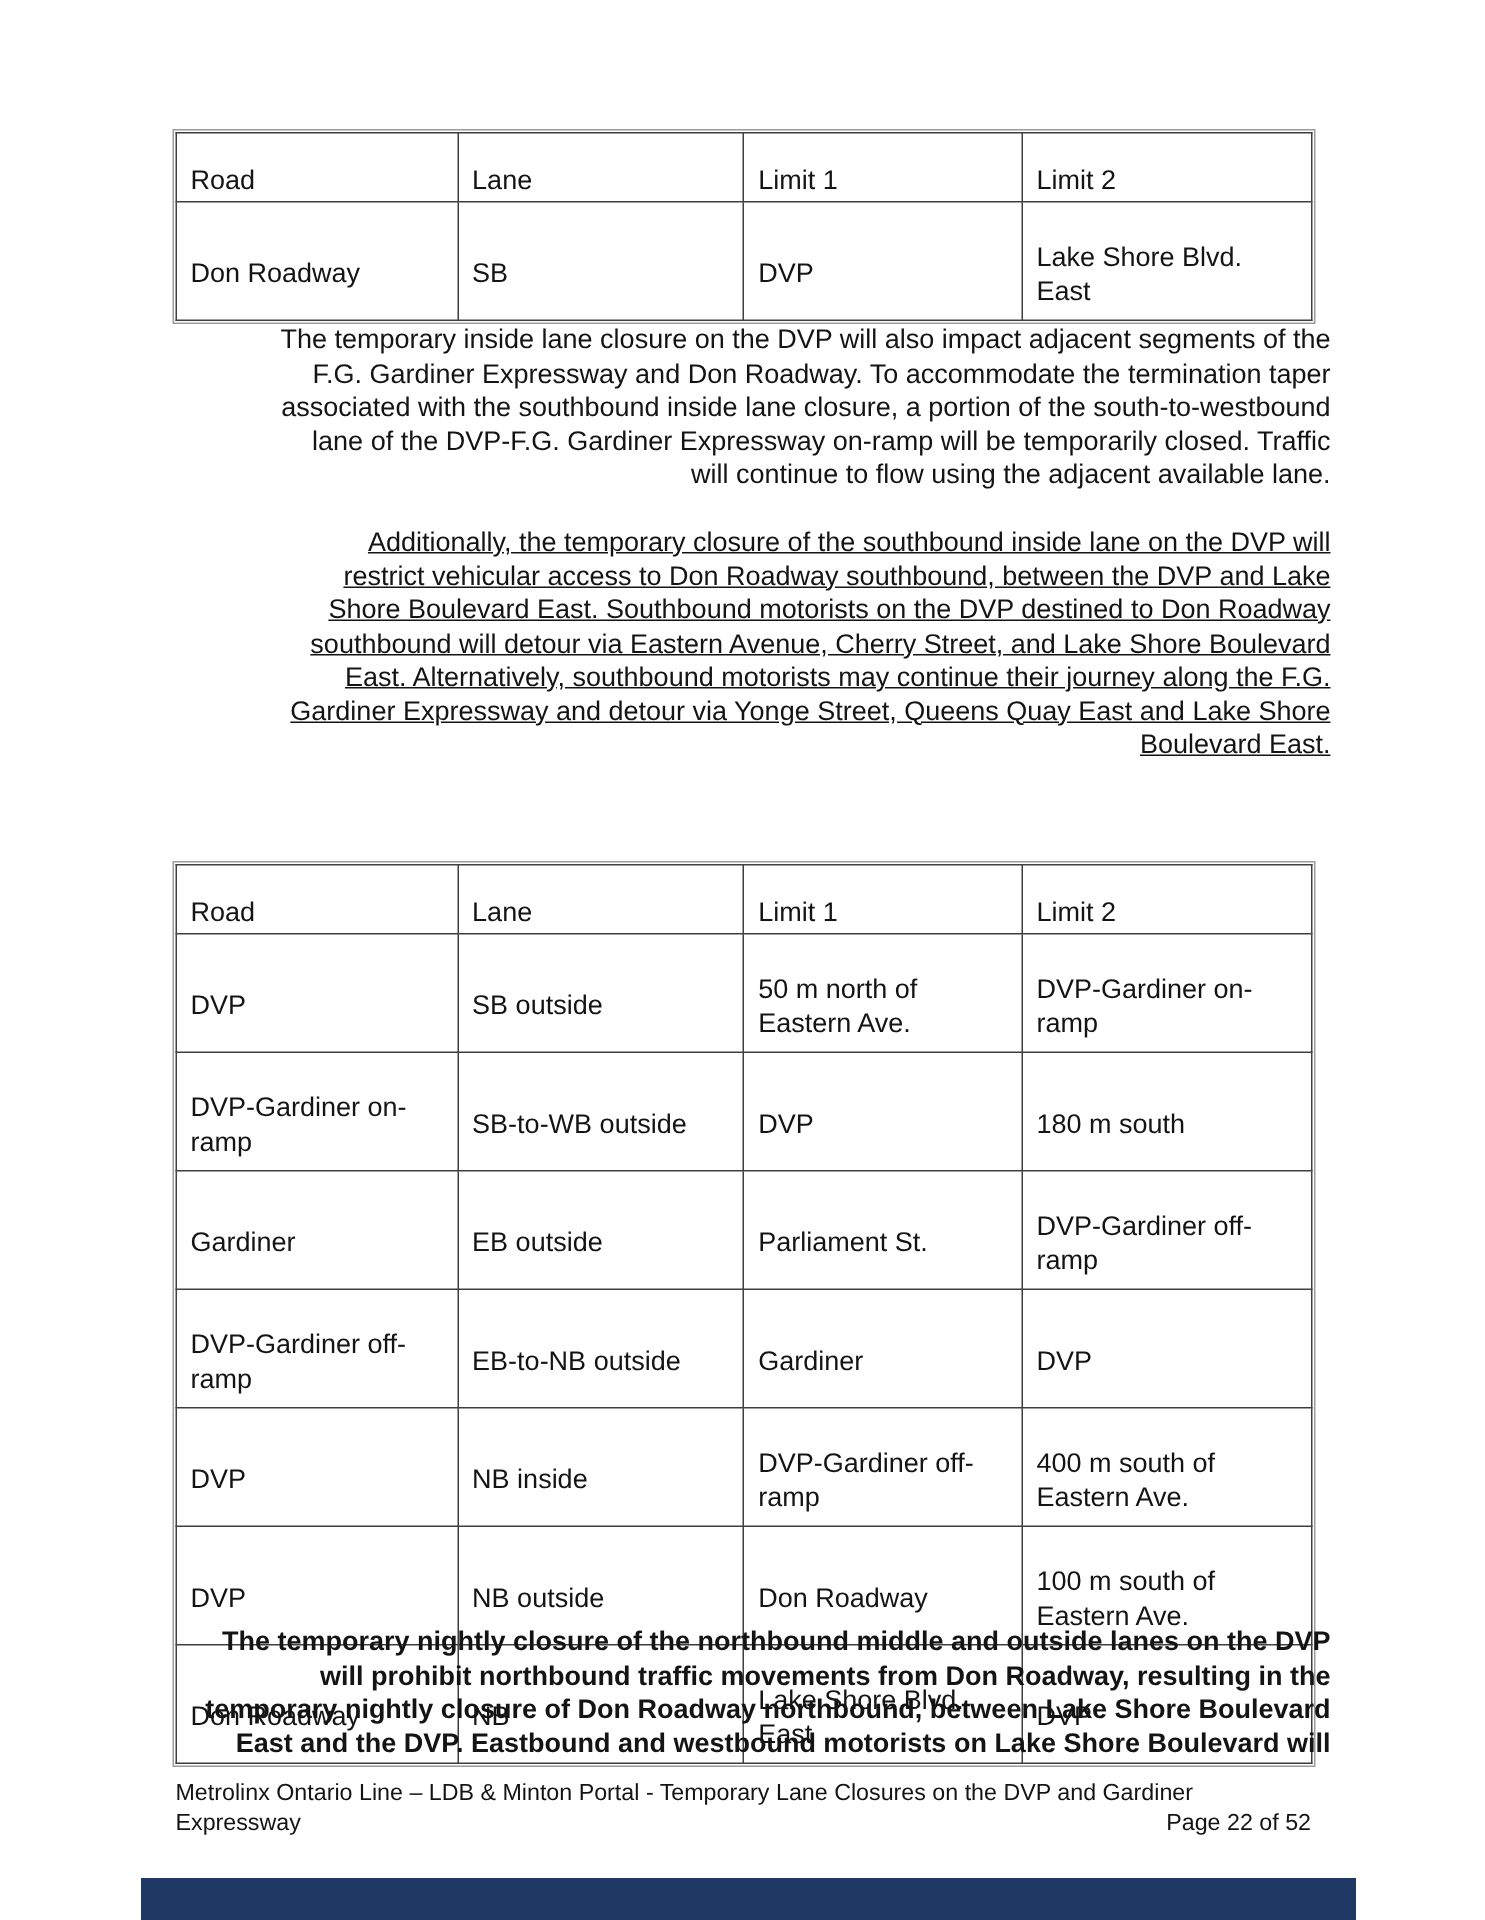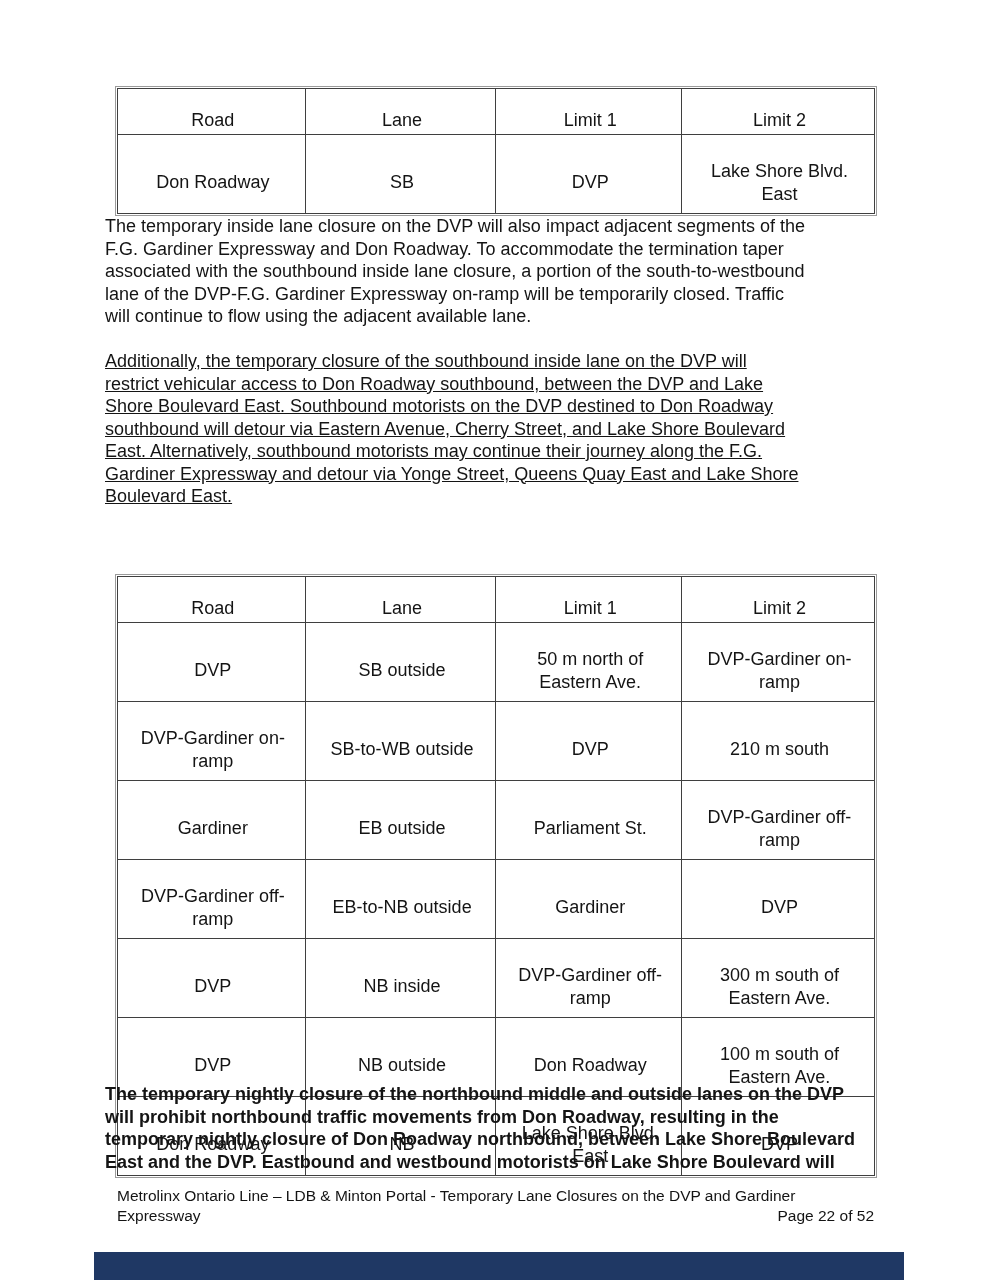--- a/index.html
+++ b/index.html
@@ -30,39 +30,40 @@
 
   .doc-table {
     border-collapse: collapse;
     table-layout: fixed;
     width: 100%;
     border: 1px solid #3f3f3f;
   }
   .doc-table th, .doc-table td {
     border: 1px solid #3f3f3f;
     font-weight: normal;
-    text-align: center;
+    text-align: left;
     vertical-align: middle;
     padding: 20px 6px 2px 9px;
     white-space: pre-line;
     overflow: hidden;
   }
   .doc-table tr       { height: 79px; }
   .doc-table tr.hdr   { height: 42px; }
   col.c1 { width: 24.8%; }
   col.c2 { width: 25.2%; }
   col.c3 { width: 24.5%; }
   col.c4 { width: 25.5%; }
 
   .para {
     position: absolute;
-    left: 105px;
+    left: 127px;
     width: 760px;
     margin: 0;
     white-space: pre-line;
+    text-align: right;
   }
   #p1 { top: 215px; }
   #p2 { top: 350px; text-decoration: underline; }
   #p3 { top: 1083px; font-weight: bold; }
 
   .caption {
     position: absolute;
     left: 117px;
     width: 758px;
     top: 529px;
@@ -154,42 +155,42 @@
         <td>50 m north of
 Eastern Ave.</td>
         <td>DVP-Gardiner on-
 ramp</td>
       </tr>
       <tr>
         <td>DVP-Gardiner on-
 ramp</td>
         <td>SB-to-WB outside</td>
         <td>DVP</td>
-        <td>210 m south</td>
+        <td>180 m south</td>
       </tr>
       <tr>
         <td>Gardiner</td>
         <td>EB outside</td>
         <td>Parliament St.</td>
         <td>DVP-Gardiner off-
 ramp</td>
       </tr>
       <tr>
         <td>DVP-Gardiner off-
 ramp</td>
         <td>EB-to-NB outside</td>
         <td>Gardiner</td>
         <td>DVP</td>
       </tr>
       <tr>
         <td>DVP</td>
         <td>NB inside</td>
         <td>DVP-Gardiner off-
 ramp</td>
-        <td>300 m south of
+        <td>400 m south of
 Eastern Ave.</td>
       </tr>
       <tr>
         <td>DVP</td>
         <td>NB outside</td>
         <td>Don Roadway</td>
         <td>100 m south of
 Eastern Ave.</td>
       </tr>
       <tr>

